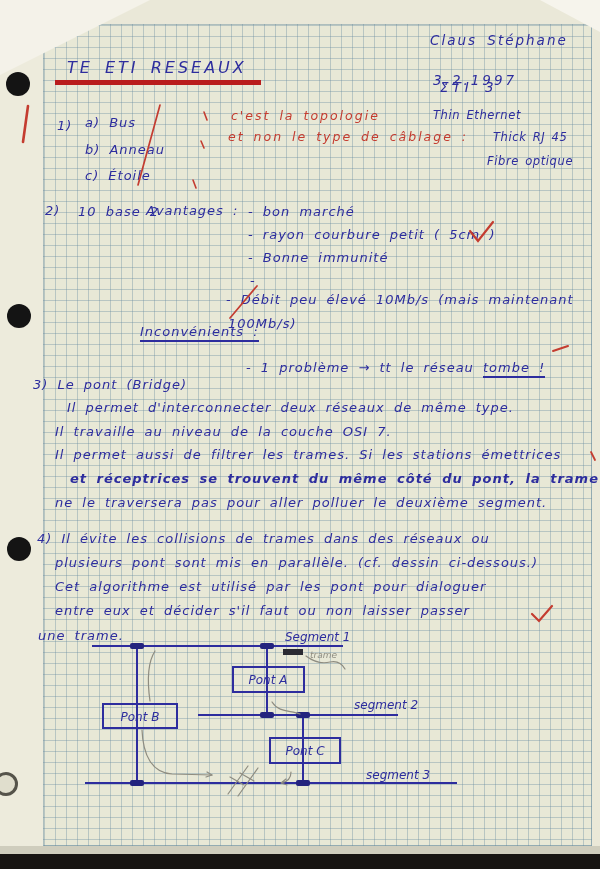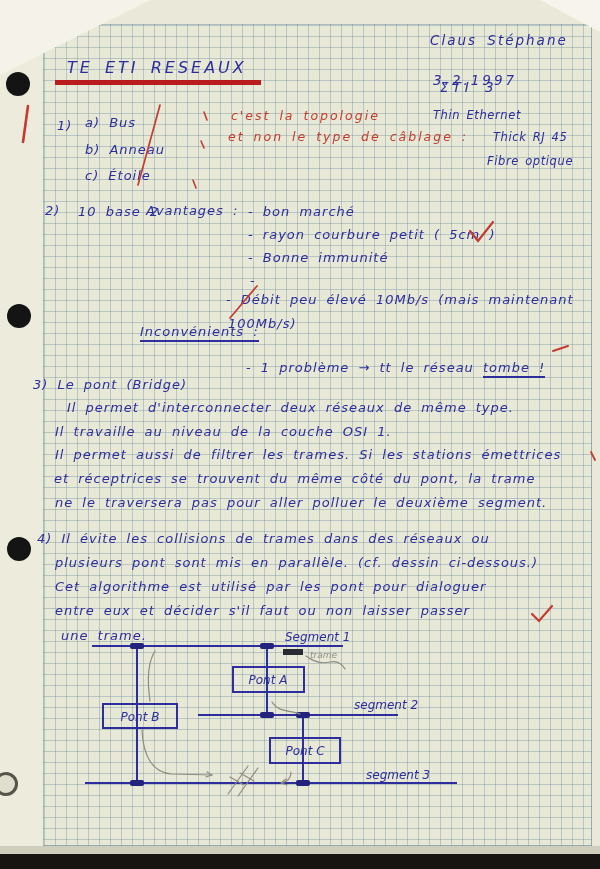--- a/index.html
+++ b/index.html
@@ -80,30 +80,30 @@
   <div class="hw" style="left:248px;top:227px;">- rayon courbure petit ( 5cm )</div>
   <div class="hw" style="left:248px;top:250px;">- Bonne immunité</div>
   <div class="hw" style="left:250px;top:273px;">-</div>
   <div class="hw" style="left:140px;top:294px;margin-top:30px;"><span class="ul-ink">Inconvénients :</span></div>
   <div class="hw" style="left:226px;top:292px;">- Débit peu élevé 10Mb/s (mais maintenant</div>
   <div class="hw" style="left:228px;top:316px;">100Mb/s)</div>
   <div class="hw" style="left:246px;top:360px;"><span>- 1 problème → tt le réseau </span><span class="ul-ink">tombe !</span></div>
 
   <div class="hw" style="left:33px;top:377px;">3) Le pont (Bridge)</div>
   <div class="hw" style="left:55px;top:400px;padding-left:12px;">Il permet d'interconnecter deux réseaux de même type.</div>
-  <div class="hw" style="left:55px;top:424px;">Il travaille au niveau de la couche OSI 1.</div>
+  <div class="hw" style="left:55px;top:424px;">Il travaille au niveau de la couche OSI 7.</div>
   <div class="hw" style="left:55px;top:447px;">Il permet aussi de filtrer les trames. Si les stations émettrices</div>
-  <div class="hw" style="left:54px;top:471px;">et réceptrices se trouvent du même côté du pont, la trame</div>
+  <div class="hw" style="left:70px;top:471px;font-weight:bold;">et réceptrices se trouvent du même côté du pont, la trame</div>
   <div class="hw" style="left:55px;top:495px;">ne le traversera pas pour aller polluer le deuxième segment.</div>
 
   <div class="hw" style="left:37px;top:531px;">4) Il évite les collisions de trames dans des réseaux ou</div>
   <div class="hw" style="left:55px;top:555px;">plusieurs pont sont mis en parallèle. (cf. dessin ci-dessous.)</div>
   <div class="hw" style="left:55px;top:579px;">Cet algorithme est utilisé par les pont pour dialoguer</div>
   <div class="hw" style="left:55px;top:603px;">entre eux et décider s'il faut ou non laisser passer</div>
-  <div class="hw" style="left:61px;top:628px;text-align:right;">une trame.</div>
+  <div class="hw" style="left:38px;top:628px;text-align:right;">une trame.</div>
 
   <svg style="left:60px;top:625px;" width="420" height="175" viewBox="0 0 420 175">
     <g stroke="#2d2d9e" stroke-width="2" fill="none">
       <line x1="32" y1="21" x2="283" y2="21"></line>
       <line x1="138" y1="90" x2="338" y2="90"></line>
       <line x1="25" y1="158" x2="397" y2="158"></line>
       <line x1="77" y1="21" x2="77" y2="158"></line>
       <line x1="207" y1="21" x2="207" y2="90"></line>
       <line x1="243" y1="90" x2="243" y2="158"></line>
       <rect x="173" y="42" width="71" height="25"></rect>

